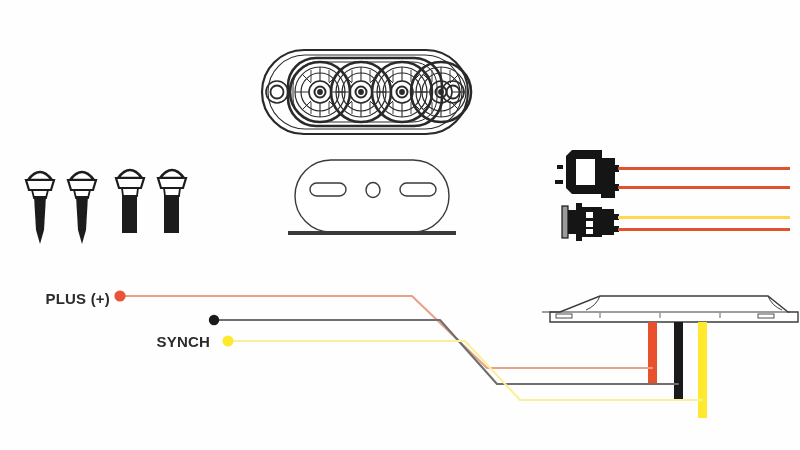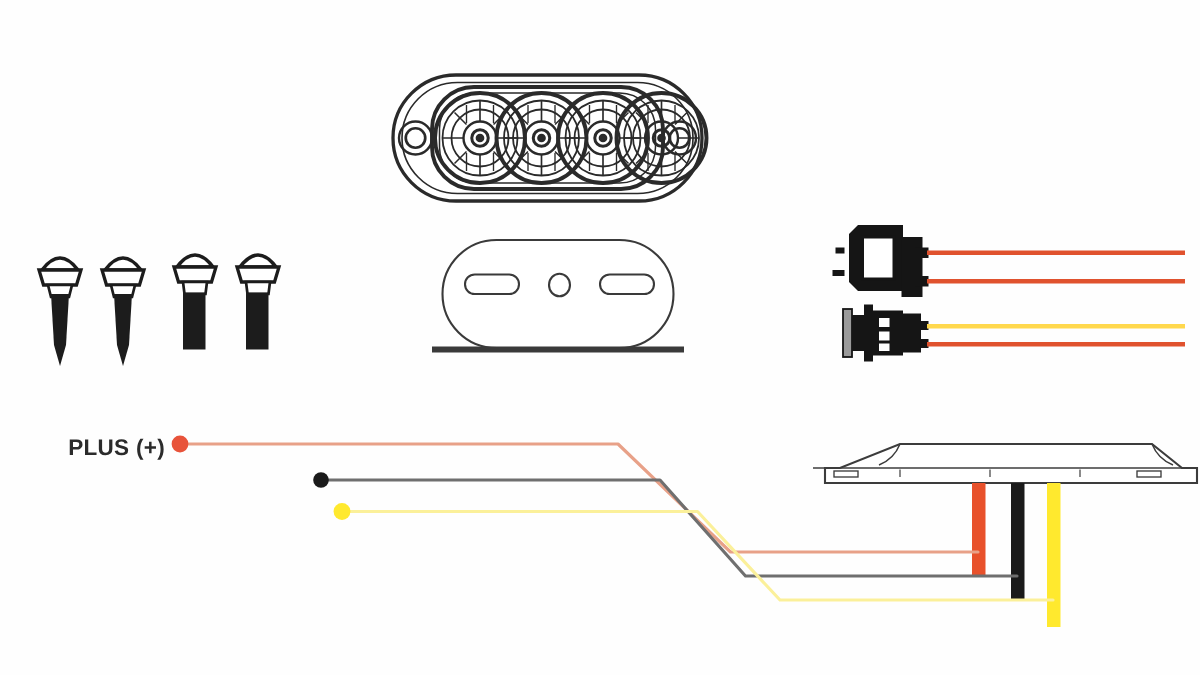--- a/index.html
+++ b/index.html
@@ -200,14 +200,15 @@
     <path d="M120 296 H412 L487 368 H652" stroke="#e8a188" stroke-width="2.1" fill="none" stroke-linejoin="round" stroke-linecap="round"></path>
     <path d="M214 320 H440 L497 384 H678" stroke="#6f6f6f" stroke-width="2.1" fill="none" stroke-linejoin="round" stroke-linecap="round"></path>
     <path d="M228 341 H465 L520 400 H702" stroke="#fbf09a" stroke-width="2.1" fill="none" stroke-linejoin="round" stroke-linecap="round"></path>
 
     <circle cx="120" cy="296" r="5.6" fill="#e8533a"></circle>
     <circle cx="214" cy="320" r="5.2" fill="#1a1a1a"></circle>
     <circle cx="228" cy="341" r="5.6" fill="#ffe92e"></circle>
   </svg>
 
   <div class="wire-label" id="lbl-plus">PLUS (+)</div>
+  <div class="wire-label" id="lbl-synch">SYNCH</div>
 
 </div>
 
 </body></html>

